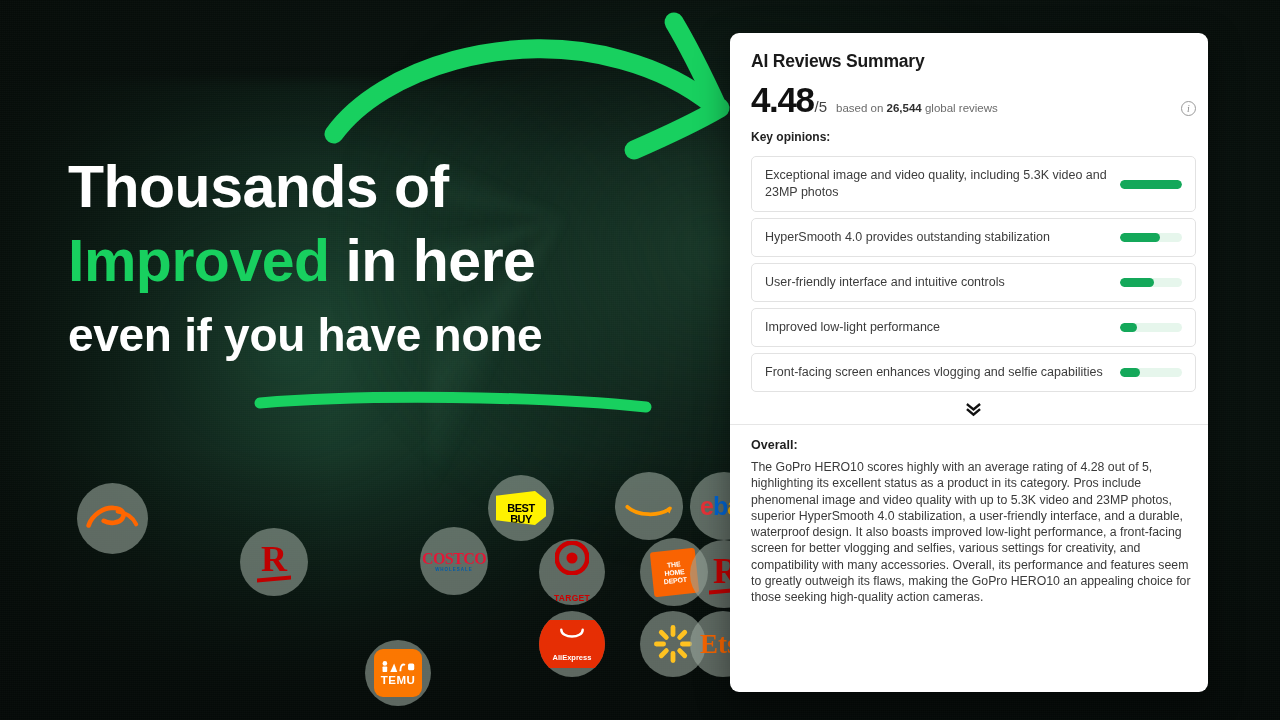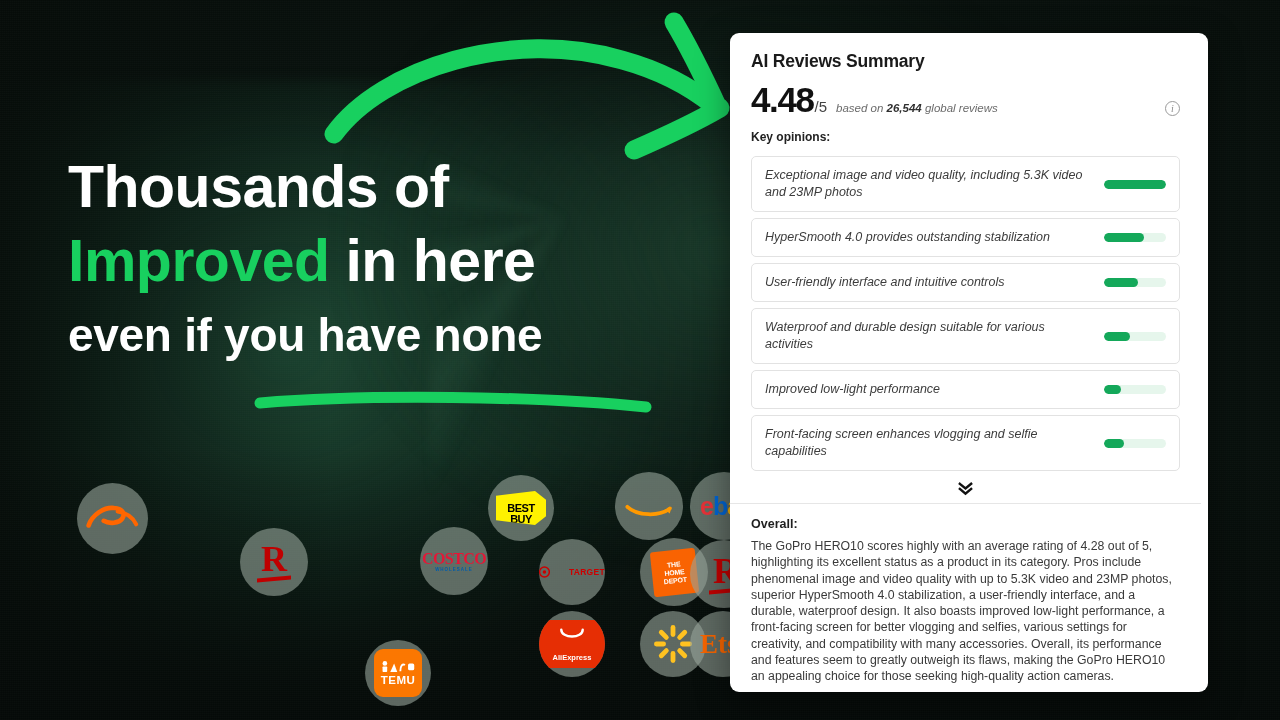--- a/index.html
+++ b/index.html
@@ -151,21 +151,21 @@
   .card {
     position: absolute;
     left: 730px;
     top: 33px;
     width: 478px;
     height: 659px;
     background: #ffffff;
     border-radius: 9px;
     box-shadow: 0 10px 34px rgba(0,0,0,0.42);
     z-index: 10;
-    padding: 18px 28px 0 21px;
+    padding: 18px 12px 0 21px;
     overflow: hidden;
   }
   .card-title {
     font-size: 17.5px;
     font-weight: bold;
     color: #1a1a1a;
     letter-spacing: -0.2px;
   }
   .rating-row {
     display: flex;
@@ -184,21 +184,20 @@
     font-size: 15px;
     color: #444444;
     font-weight: normal;
     margin-left: 1px;
   }
   .rating-meta {
     font-size: 11.5px;
     color: #6b6b6b;
     margin-left: 9px;
     white-space: nowrap;
-    font-style: italic;
   }
   .rating-meta b { color: #2f2f2f; font-weight: bold; }
   .info-icon {
     position: absolute;
     right: 0px;
     bottom: 1px;
     width: 15px; height: 15px;
     border: 1.2px solid #9a9a9a;
     border-radius: 50%;
     color: #8a8a8a;
@@ -222,21 +221,20 @@
   .opinion-list { display: flex; flex-direction: column; gap: 6px; }
   .opinion-item {
     border: 1px solid #e2e2e2;
     border-radius: 5px;
     padding: 10px 13px;
     min-height: 35px;
     display: flex;
     align-items: center;
     gap: 10px;
     background: #fff;
-    font-style: italic;
   }
   .opinion-text {
     flex: 1;
     font-size: 12.5px;
     line-height: 17px;
     color: #3c3c3c;
   }
   .opinion-bar-track {
     width: 62px;
     height: 9px;
@@ -320,21 +318,21 @@
       <div style="position:relative; width:50px; height:34px; background:#FFF200; border-radius:3px;
                   display:flex; flex-direction:column; align-items:center; justify-content:flex-end;
                   clip-path: polygon(0 14%, 78% 0, 100% 26%, 100% 74%, 78% 100%, 0 86%);">
         <div class="lg-text" style="font-size:11px; color:#000; letter-spacing:-0.5px;">BEST</div>
         <div class="lg-text" style="font-size:11px; color:#000; letter-spacing:-0.5px;">BUY</div>
       </div>
     </div>
   </div>
 
   <div class="logo-chip" style="left:539px; top:539px; width:66px; height:66px;">
-    <div class="logo-inner" style="flex-direction:row; gap:19px;justify-content:space-between;">
+    <div class="logo-inner" style="flex-direction:column; gap:19px;">
       <svg width="34" height="34" viewBox="0 0 40 40">
         <circle cx="20" cy="20" r="18" fill="none" stroke="#CC0000" stroke-width="5.5"></circle>
         <circle cx="20" cy="20" r="6.5" fill="#CC0000"></circle>
       </svg>
       <div class="lg-text" style="font-size:8.5px; color:#CC0000; letter-spacing:0.3px;">TARGET</div>
     </div>
   </div>
 
   <div class="logo-chip" style="left:615px; top:472px; width:68px; height:68px;">
     <svg width="50" height="28" viewBox="0 0 60 30">
@@ -462,26 +460,20 @@
         <div class="opinion-bar-fill" style="width: 64%;"></div>
       </div>
     </div>
     <div class="opinion-item">
       <div class="opinion-text">User-friendly interface and intuitive controls</div>
       <div class="opinion-bar-track">
         <div class="opinion-bar-fill" style="width: 55%;"></div>
       </div>
     </div>
     <div class="opinion-item">
-      <div class="opinion-text">Waterproof and durable design suitable for various activities</div>
-      <div class="opinion-bar-track">
-        <div class="opinion-bar-fill" style="width: 42%;"></div>
-      </div>
-    </div>
-    <div class="opinion-item">
       <div class="opinion-text">Improved low-light performance</div>
       <div class="opinion-bar-track">
         <div class="opinion-bar-fill" style="width: 28%;"></div>
       </div>
     </div>
     <div class="opinion-item">
       <div class="opinion-text">Front-facing screen enhances vlogging and selfie capabilities</div>
       <div class="opinion-bar-track">
         <div class="opinion-bar-fill" style="width: 32%;"></div>
       </div>

